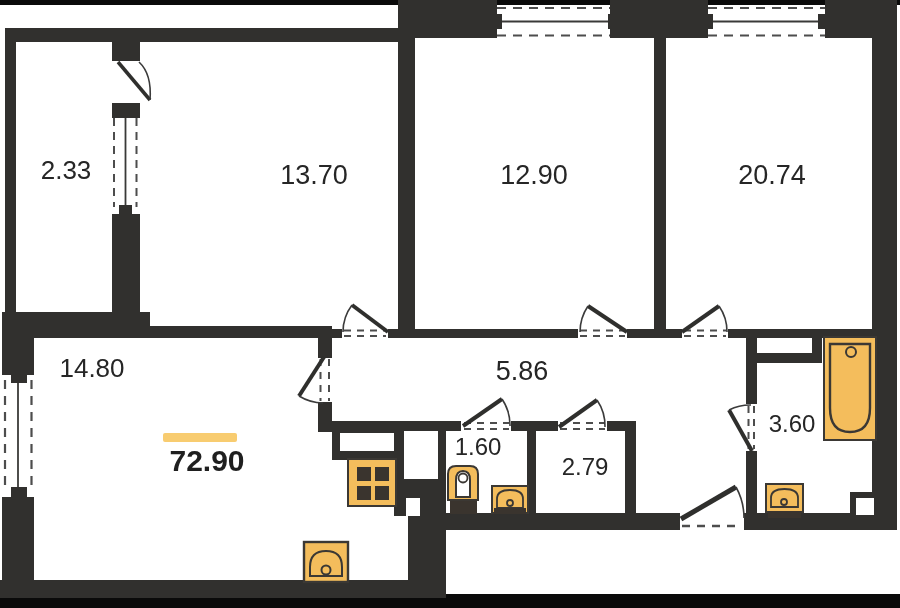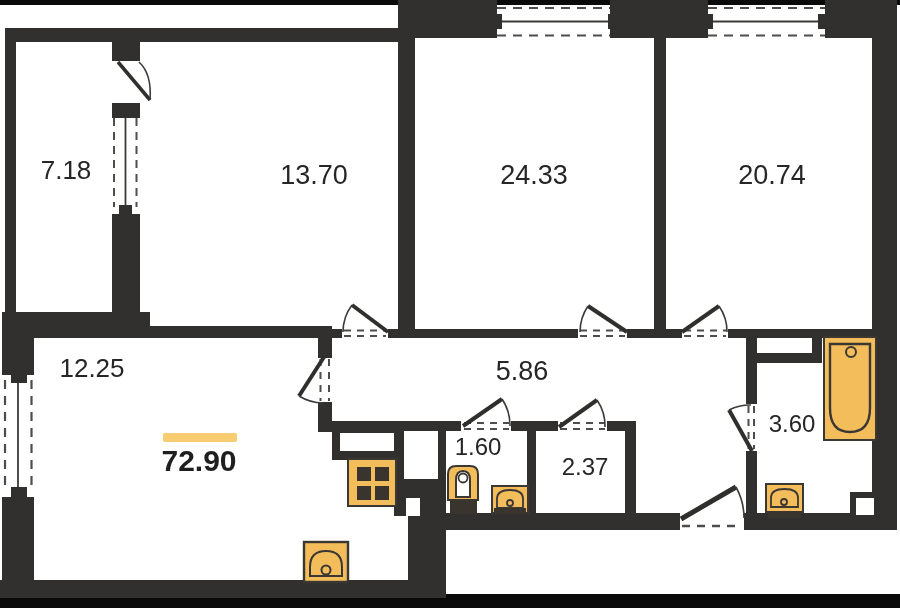--- a/index.html
+++ b/index.html
@@ -222,26 +222,26 @@
 
       <g>
         <rect x="766" y="484" width="37" height="28" fill="#F4BD5C" stroke="#3B3834" stroke-width="2"></rect>
         <path d="M771,507 L771,498 Q771,489 784.5,489 Q798,489 798,498 L798,507 Z" fill="none" stroke="#3B3834" stroke-width="1.8"></path>
         <circle cx="784" cy="502" r="3" fill="none" stroke="#3B3834" stroke-width="1.8"></circle>
         <rect x="768" y="511" width="33" height="7" fill="#3A342E"></rect>
       </g>
     </g>
   </svg>
 
-  <div class="room-label lbl-md" style="left:66px;top:170px;">7.18</div>
+  <div class="room-label lbl-md" style="left:66px;top:170px;">2.33</div>
   <div class="room-label lbl-lg" style="left:266px;top:175px;margin-left:48px;">13.70</div>
-  <div class="room-label lbl-lg" style="left:534px;top:175px;">24.33</div>
+  <div class="room-label lbl-lg" style="left:534px;top:175px;">12.90</div>
   <div class="room-label lbl-lg" style="left:772px;top:175px;">20.74</div>
-  <div class="room-label lbl-md" style="left:92px;top:368px;">12.25</div>
+  <div class="room-label lbl-md" style="left:92px;top:368px;">14.80</div>
   <div class="room-label lbl-lg" style="left:522px;top:371px;">5.86</div>
   <div class="room-label lbl-sm" style="left:478px;top:447px;text-align:center;">1.60</div>
-  <div class="room-label lbl-sm" style="left:585px;top:467px;">2.37</div>
+  <div class="room-label lbl-sm" style="left:585px;top:467px;">2.79</div>
   <div class="room-label lbl-sm" style="left:792px;top:424px;">3.60</div>
 
   <div class="highlight-bar"></div>
-  <div class="room-label lbl-total" style="left:199px;top:461px;">72.90</div>
+  <div class="room-label lbl-total" style="left:207px;top:461px;">72.90</div>
 
 </div>
 
 </body></html>

